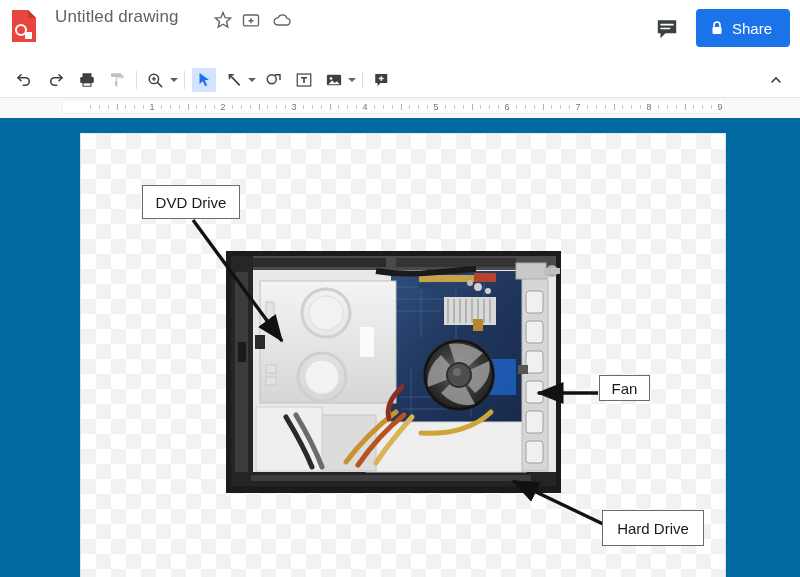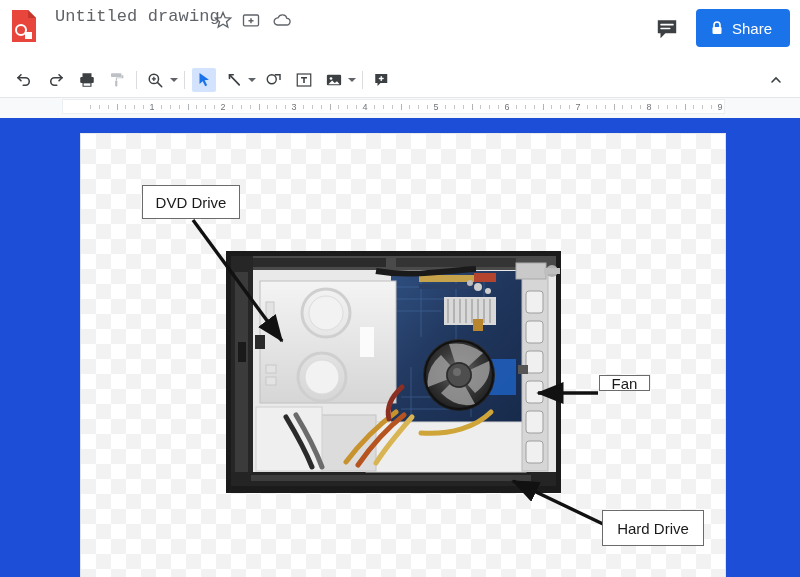--- a/index.html
+++ b/index.html
@@ -16,21 +16,20 @@
 
   .app-logo {
     position:absolute; left:10px; top:8px; width:28px; height:36px;
   }
   .app-logo svg { display:block; }
 
   .doc-title {
     position:absolute; left:55px; top:7px;
     font-size:17px; color:#5f6368; letter-spacing:.1px;
     white-space:nowrap;
-    font-family:Liberation Mono, monospace;
   }
   .title-icon {
     position:absolute; top:10px; width:20px; height:20px;
     color:#5f6368; cursor:pointer;
   }
   .title-icon svg { display:block; }
   #ti-star  { left:213px; }
   #ti-move  { left:241px; }
   #ti-cloud { left:271px; }
 
@@ -106,21 +105,21 @@
     transform:translateX(-50%); line-height:13px;
   }
   .rk-tick {
     position:absolute; top:5px; width:1px; height:4px; background:#c4c7c5;
   }
   .rk-tick.half { top:4px; height:6px; background:#b0b3b5; }
 
   
   .workspace {
     position:absolute; left:0; top:118px; width:800px; height:459px;
-    background:#1d4ed8;
+    background:#0369a1;
   }
   .canvas {
     position:absolute; left:80px; top:15px; width:645px; height:444px;
     background-color:#fff;
     background-image:
       linear-gradient(45deg, #f2f2f2 25%, transparent 25%, transparent 75%, #f2f2f2 75%),
       linear-gradient(45deg, #f2f2f2 25%, transparent 25%, transparent 75%, #f2f2f2 75%);
     background-size:30px 30px;
     background-position:0 0, 15px 15px;
     border-left:1px solid #e0e3e6;
@@ -129,21 +128,21 @@
     overflow:hidden;
   }
 
   
   .callout {
     position:absolute; background:#fff; border:1px solid #6b6b6b;
     font-size:15px; color:#1a1a1a; display:flex; align-items:center;
     justify-content:center; white-space:nowrap; line-height:1;
   }
   #callout-dvd  { left:61px; top:51px;  width:98px; height:34px; }
-  #callout-fan  { left:518px; top:241px; width:51px; height:16px; }
+  #callout-fan  { left:518px; top:241px; width:51px; height:26px; }
   #callout-hdd  { left:521px; top:376px; width:102px; height:36px; }
 
   .anno-svg { position:absolute; left:0; top:0; width:645px; height:444px; pointer-events:none; }
 
   .pc-photo { position:absolute; left:145px; top:113px; width:335px; height:250px; }
   .pc-photo svg { display:block; }
 
   .watermark {
     position:absolute; right:16px; bottom:10px;
     font-family:"Liberation Serif", serif;

